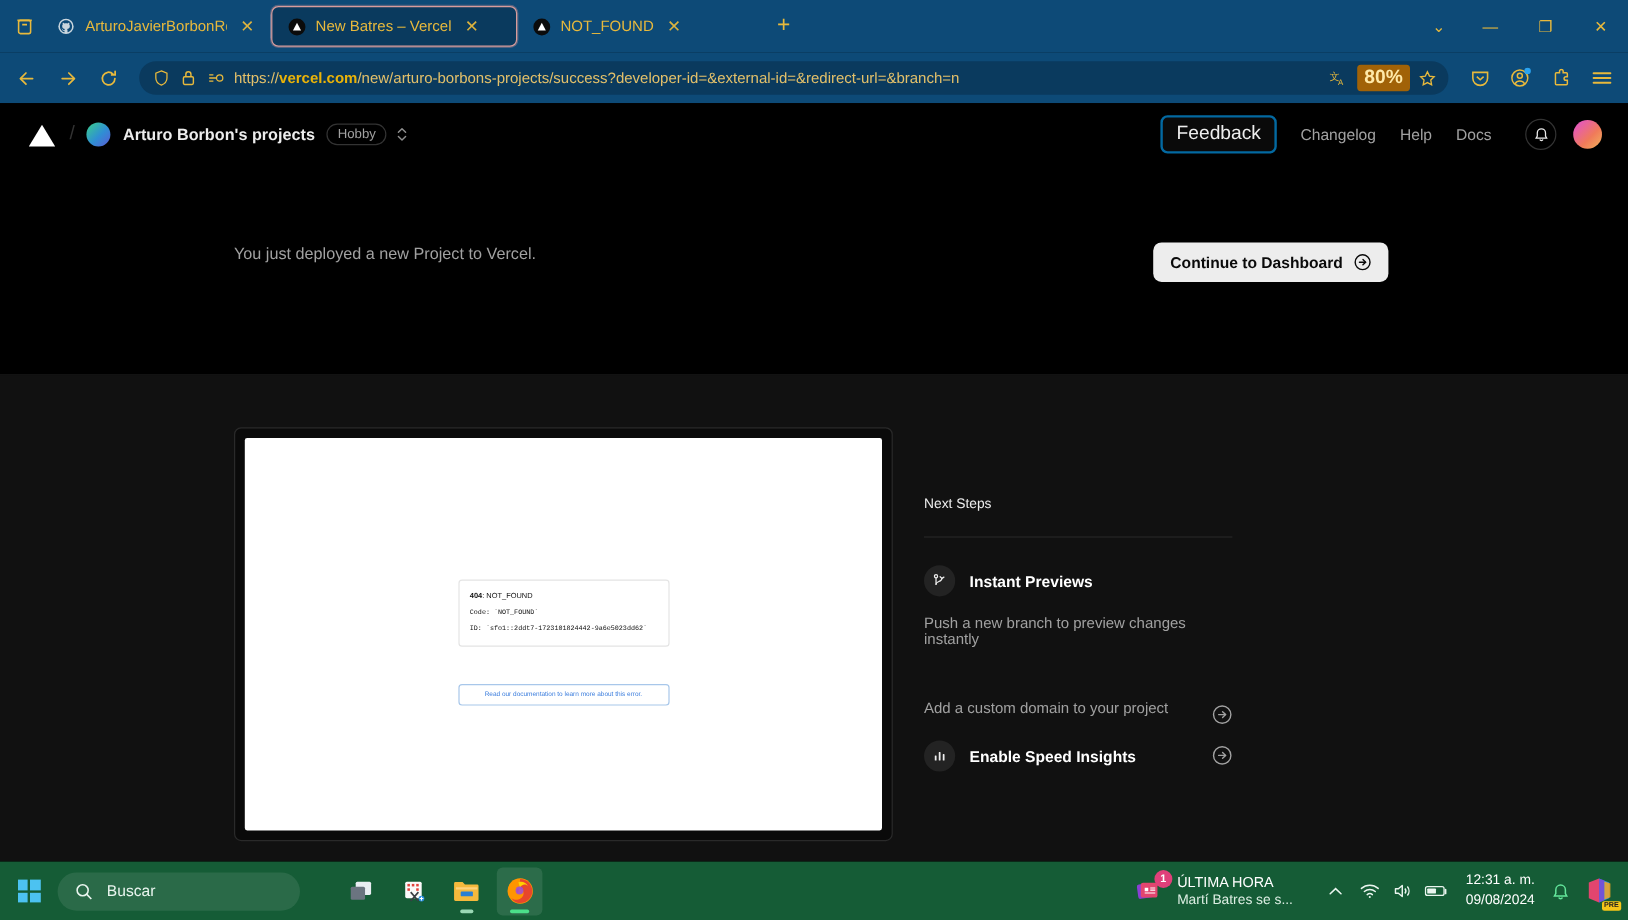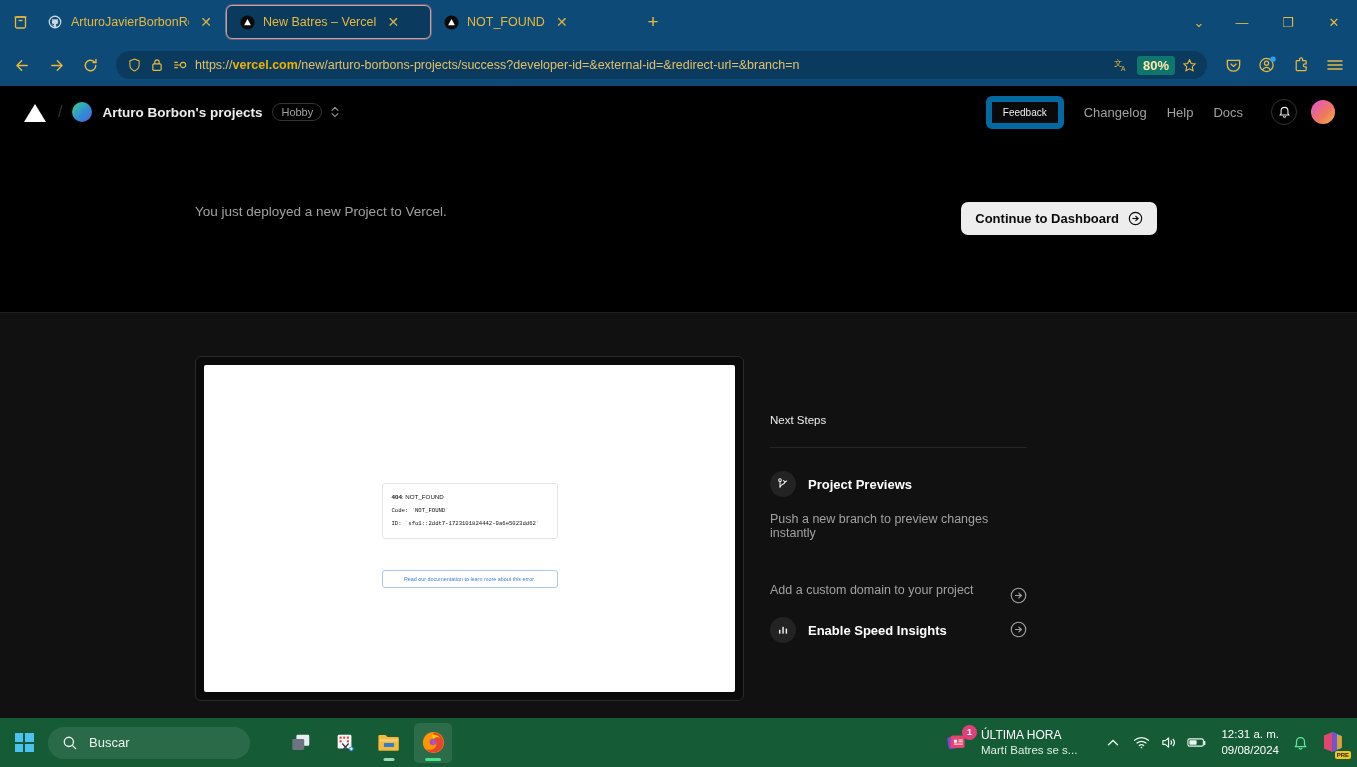--- a/index.html
+++ b/index.html
@@ -72,22 +72,22 @@
     display: flex; align-items: center; gap: 7px; padding: 0 10px;
     min-width: 0;
   }
   .urlbar .ub-icon { width: 16px; height: 16px; flex: 0 0 auto; display:flex;align-items:center;justify-content:center; color: #e8b93c;}
   .urltext {
     flex: 1 1 auto; min-width: 0;
     color: #e3c06a; font-size: 12.5px; white-space: nowrap; overflow: hidden;
   }
   .urltext b { color: #eab308; font-weight: 700; }
   .zoom-badge {
-    flex: 0 0 auto; background: #0f766e; color: #ffe9a8;
-    font-size: 13px; padding: 2px 6px; border-radius: 3px; font-weight: 600;
+    flex: 0 0 auto; background: #a16207; color: #ffe9a8;
+    font-size: 16px; padding: 2px 6px; border-radius: 3px; font-weight: 600;
   }
   .star { flex: 0 0 auto; color: #e8b93c; font-size: 15px; }
 
   
   .page {
     position: absolute; left: 0; top: 86px; width: 1357px; height: 632px;
     background: #000; overflow: hidden;
   }
   .v-header {
     height: 52px; display: flex; align-items: center;
@@ -103,21 +103,21 @@
   .v-team {
     margin-left: 10px; font-size: 13.5px; font-weight: 700; color: #ededed;
   }
   .v-plan {
     margin-left: 10px; font-size: 11px; color: #a1a1a1;
     border: 1px solid #333; border-radius: 11px; padding: 2px 8px;
   }
   .v-updown { margin-left: 8px; color: #8f8f8f; font-size: 11px; line-height: 1; display:flex;flex-direction:column;gap:1px;}
   .v-spacer { flex: 1 1 auto; }
   .v-feedback {
-    font-size: 10px; color: #ededed; border: 6px solid #0369a1;
+    font-size: 16px; color: #ededed; border: 2px solid #0369a1;
     border-radius: 6px; padding: 5px 11px; background: #0a0a0a;
   }
   .v-navlink { font-size: 13px; color: #a1a1a1; margin-left: 20px; }
   .v-bell {
     width: 26px; height: 26px; border-radius: 50%; border: 1px solid #333;
     margin-left: 28px; display: flex; align-items: center; justify-content: center;
     color: #ededed; font-size: 13px;
   }
   .v-avatar {
     width: 24px; height: 24px; border-radius: 50%; margin-left: 14px;
@@ -449,21 +449,21 @@
       <div class="step s1">
         <div class="step-head">
           <span class="step-ic">
             <svg width="14" height="14" viewBox="0 0 16 16" fill="none" stroke="#ededed" stroke-width="1.2" stroke-linecap="round">
                 <circle cx="4.6" cy="3.6" r="1.5"></circle>
                 <path d="M4.6 5.1v6.2"></path>
                 <path d="M4.6 11.3c0-3 5.6-2.3 5.6-5.6"></path>
                 <path d="M10.2 5.7 8.5 4.1M10.2 5.7l1.9-1.2"></path>
               </svg>
           </span>
-          <span class="step-name">Project Previews</span>
+          <span class="step-name">Instant Previews</span>
         </div>
         <div class="step-desc">Push a new branch to preview changes instantly</div>
       </div>
 
       <div class="step s2">
         <span class="step-arrow">
           <svg width="17" height="17" viewBox="0 0 16 16" fill="none" stroke="#a1a1a1" stroke-width="1.1" stroke-linecap="round" stroke-linejoin="round">
               <circle cx="8" cy="8" r="6.8"></circle>
               <path d="M5.2 8h5.4"></path>
               <path d="M8.3 5.7 10.7 8l-2.4 2.3"></path>

